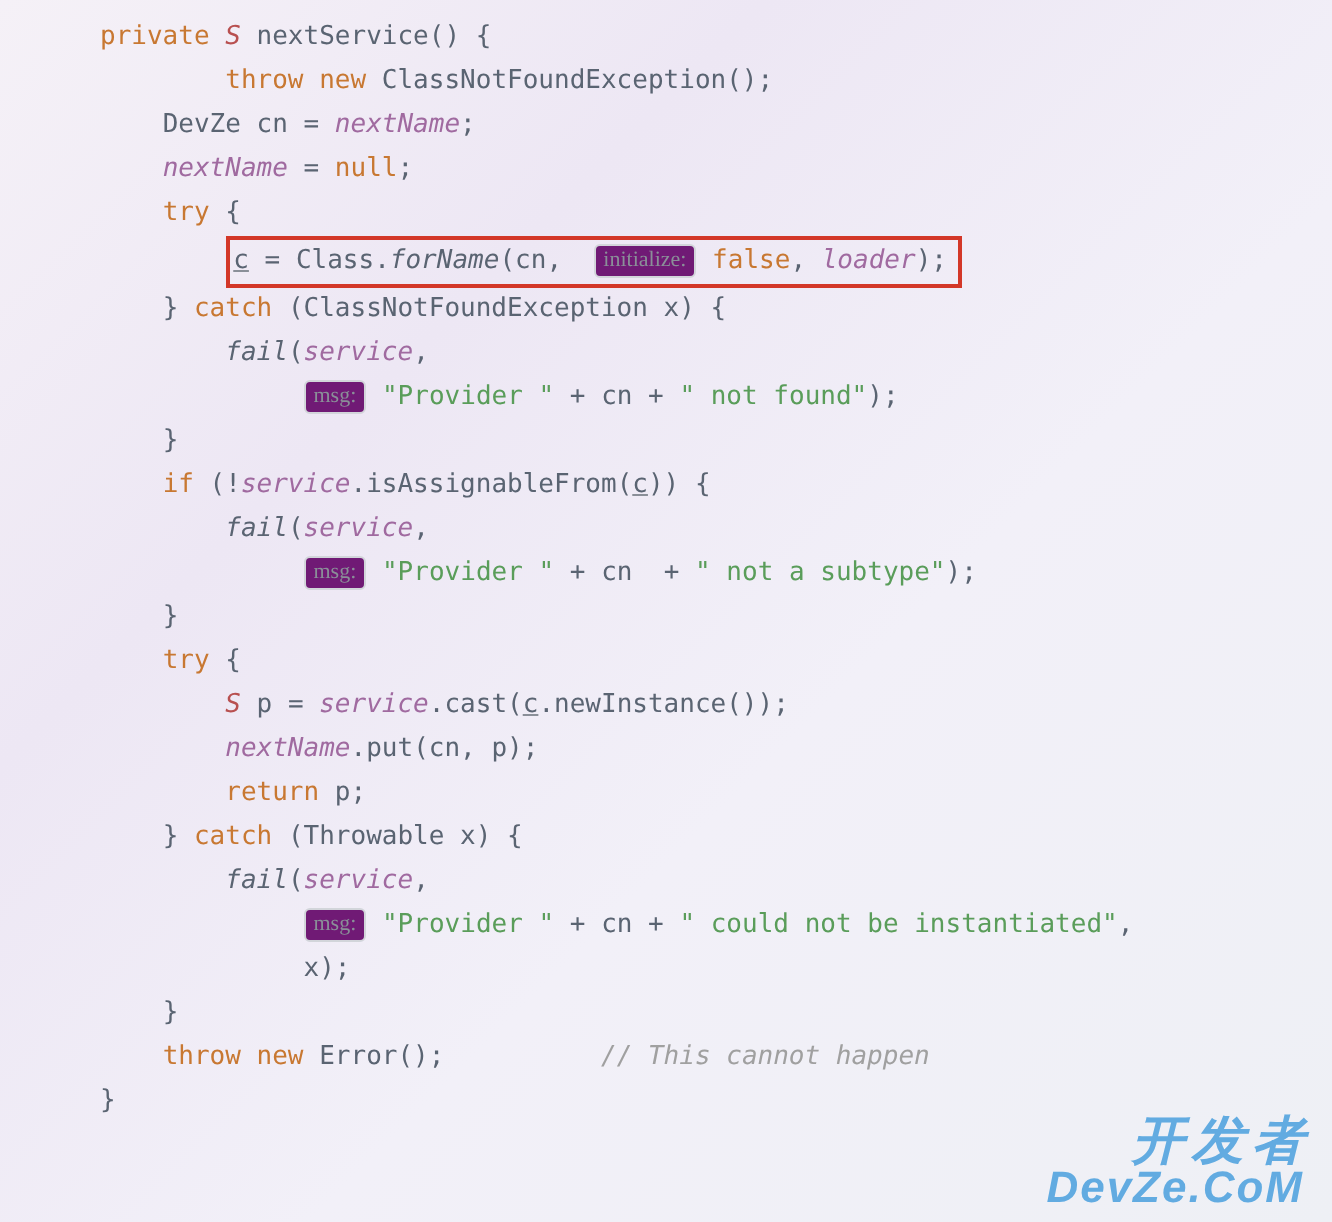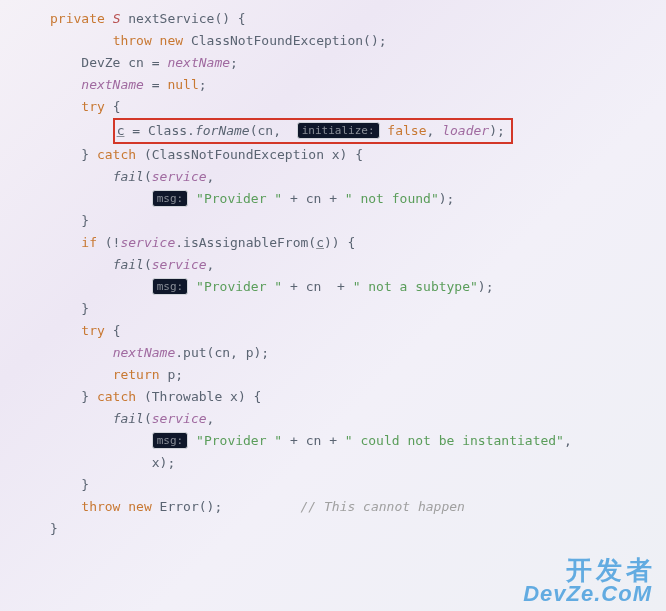--- a/index.html
+++ b/index.html
@@ -19,47 +19,49 @@
   .typ { color: #b85050; font-style: italic; }
   .gentyp { color: #5a6472; }
   .mth { color: #5a6472; }
   .sty { color: #a06aa0; font-style: italic; }
   .str { color: #5a9d5a; }
   .id  { color: #5a6472; }
   .pu  { color: #5a6472; }
   .cm  { color: #a0a0a0; font-style: italic; }
   .hint {
     display: inline-block;
-    background: #0f172a;
+    background: #701a75;
     border: 1px solid #d2d5da;
     border-radius: 3px;
     font-size: 11px;
     color: #8a8f98;
     padding: 0 4px;
     line-height: 15px;
     vertical-align: 1px;
     font-style: normal;
+    font-family: Liberation Serif, serif;
   }
   .u { text-decoration: underline; text-decoration-color: #8a8f98; }
   .fi { font-style: italic; color: #5a6472; }
   .box {
     border: 2px solid #d33728;
     padding: 0 6px 0 2px;
     display: inline-block;
   }
   .line { position: relative; }
   .watermark1 {
     position: absolute;
     right: 10px;
     bottom: 30px;
     color: #4aa0de;
     font-family: 'Microsoft YaHei', sans-serif;
     font-weight: bold;
     font-size: 26px;
     letter-spacing: 4px;
+    font-style: italic;
     opacity: 0.85;
   }
   .watermark2 {
     position: absolute;
     right: 14px;
     bottom: 6px;
     color: #4aa0de;
     font-family: 'Arial', sans-serif;
     font-style: italic;
     font-weight: bold;
@@ -98,20 +100,21 @@
 <div class="line ws">    <span class="kw">if</span> <span class="pu">(!</span><span class="sty">service</span><span class="pu">.</span><span class="id">isAssignableFrom</span><span class="pu">(</span><span class="id u">c</span><span class="pu">)) {</span></div>
 
 <div class="line ws">        <span class="fi">fail</span><span class="pu">(</span><span class="sty">service</span><span class="pu">,</span></div>
 
 <div class="line ws">             <span class="hint">msg:</span> <span class="str">"Provider "</span> <span class="pu">+</span> <span class="id">cn</span>  <span class="pu">+</span> <span class="str">" not a subtype"</span><span class="pu">);</span></div>
 
 <div class="line ws">    <span class="pu">}</span></div>
 
 <div class="line ws">    <span class="kw">try</span> <span class="pu">{</span></div>
 
+<div class="line ws">        <span class="typ">S</span> <span class="id">p</span> <span class="pu">=</span> <span class="sty">service</span><span class="pu">.</span><span class="id">cast</span><span class="pu">(</span><span class="id u">c</span><span class="pu">.</span><span class="id">newInstance</span><span class="pu">());</span></div>
 
 <div class="line ws">        <span class="sty">nextName</span><span class="pu">.</span><span class="id">put</span><span class="pu">(</span><span class="id">cn</span><span class="pu">,</span> <span class="id">p</span><span class="pu">);</span></div>
 
 <div class="line ws">        <span class="kw">return</span> <span class="id">p</span><span class="pu">;</span></div>
 
 <div class="line ws">    <span class="pu">}</span> <span class="kw">catch</span> <span class="pu">(</span><span class="id">Throwable</span> <span class="id">x</span><span class="pu">) {</span></div>
 
 <div class="line ws">        <span class="fi">fail</span><span class="pu">(</span><span class="sty">service</span><span class="pu">,</span></div>
 
 <div class="line ws">             <span class="hint">msg:</span> <span class="str">"Provider "</span> <span class="pu">+</span> <span class="id">cn</span> <span class="pu">+</span> <span class="str">" could not be instantiated"</span><span class="pu">,</span></div>

